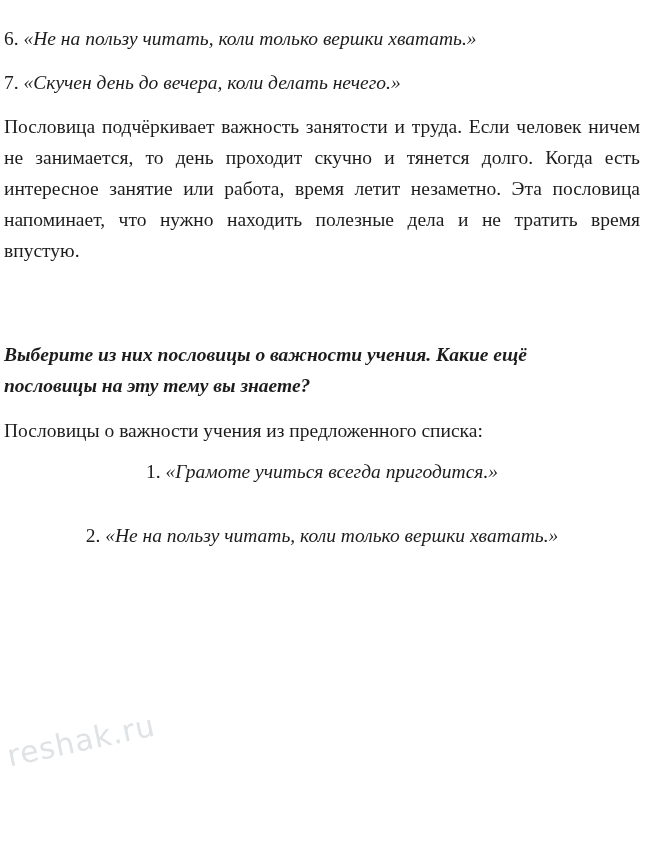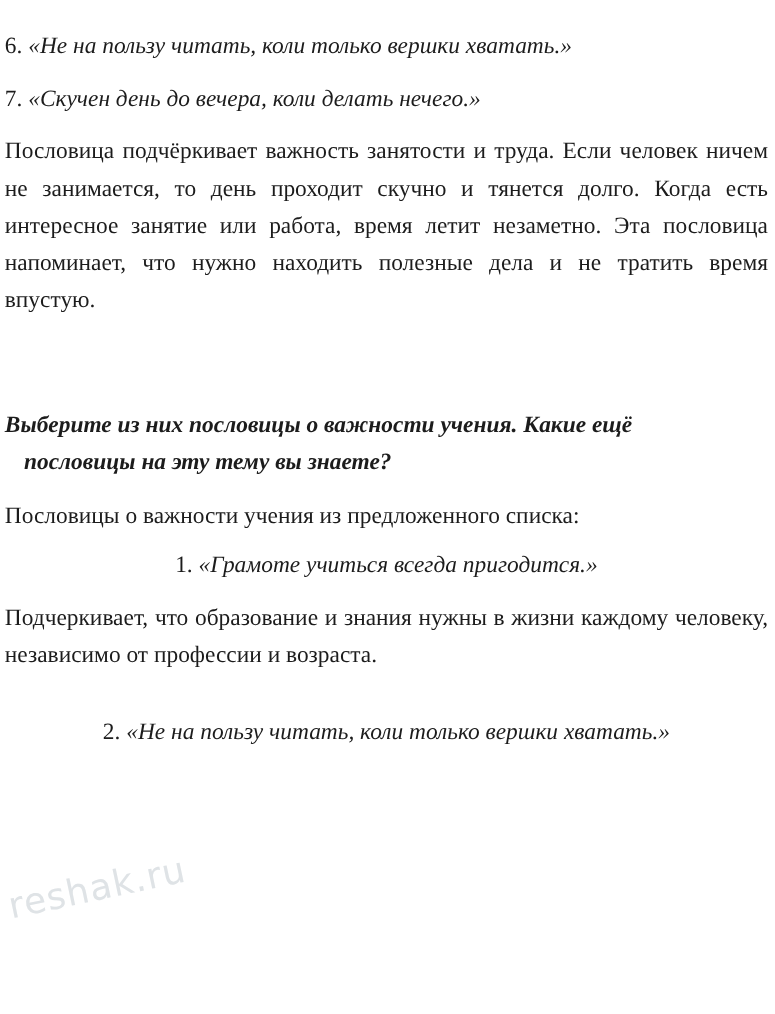--- a/index.html
+++ b/index.html
@@ -66,21 +66,20 @@
     font-weight: bold;
     font-size: 19.5px;
     line-height: 31px;
     text-align: justify;
     text-justify: inter-word;
     margin-bottom: 14px;
     font-style: italic;
   }
   .question .line2 {
     display: block;
-    margin-left: 16px;
   }
   .intro {
     margin-bottom: 10px;
     text-align: left;
   }
   .item-title {
     font-style: italic;
     margin-bottom: 13px;
     text-align: center;
   }
@@ -105,19 +104,18 @@
     <p class="para">Пословица подчёркивает важность занятости и труда. Если человек ничем не занимается, то день проходит скучно и тянется долго. Когда есть интересное занятие или работа, время летит незаметно. Эта пословица напоминает, что нужно находить полезные дела и не тратить время впустую.</p>
 
     <div class="gap-big"></div>
 
     <p class="question"><span>Выберите из них пословицы о важности учения. Какие ещё</span> <span class="line2">пословицы на эту тему вы знаете?</span></p>
 
     <p class="intro">Пословицы о важности учения из предложенного списка:</p>
 
     <p class="item-title"><span class="num">1. </span><span>«Грамоте учиться всегда пригодится.»</span></p>
 
-    <p class="para">Подчеркивает, что образование и знания нужны в жизни каждому человеку, независимо от профессии и возраста.</p>
 
     <p class="item-title" style="margin-top:33px;"><span class="num">2. </span><span>«Не на пользу читать, коли только вершки хватать.»</span></p>
 
 
   </div>
 </div>
 
 </body></html>

